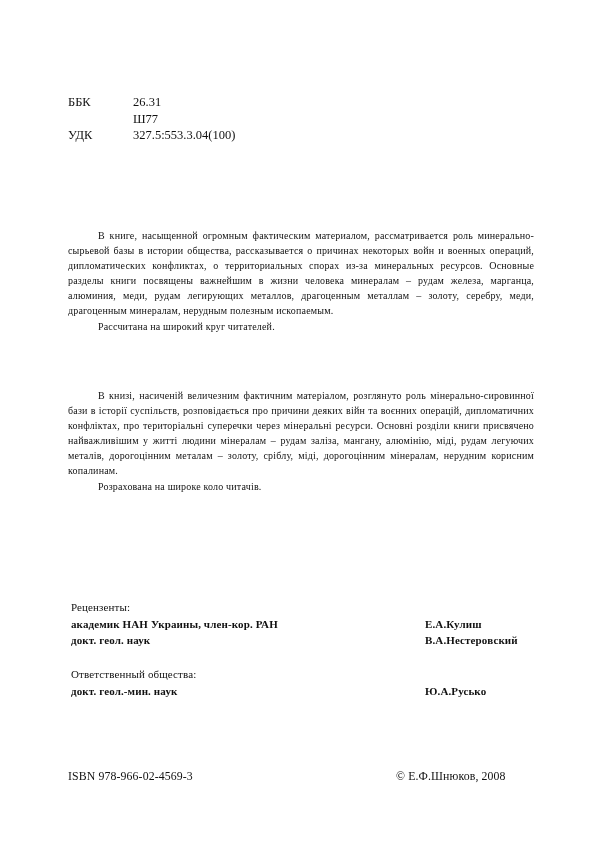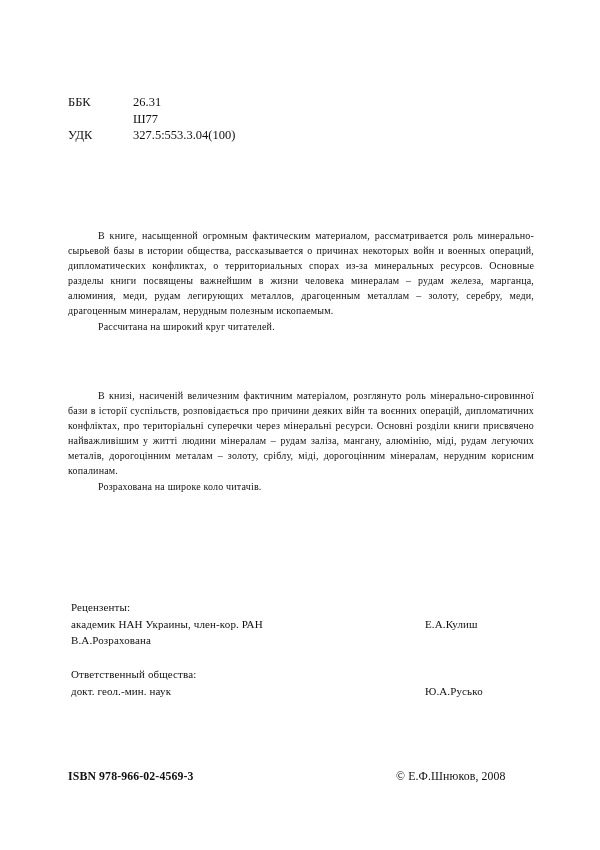--- a/index.html
+++ b/index.html
@@ -71,20 +71,21 @@
     font-size: 11px;
     line-height: 16.6px;
     letter-spacing: 0.12px;
   }
   .credits.reviewers { top: 599px; }
   .credits.editor    { top: 666px; }
 
   .credit-line {
     display: flex;
     align-items: flex-start;
+    font-weight: bold;
   }
   .credit-line .role {
     flex: 0 0 354px;
     width: 354px;
   }
   .credit-line .person {
     flex: 1 1 auto;
     white-space: nowrap;
   }
   .credit-heading {
@@ -100,21 +101,20 @@
     font-size: 11.8px;
     line-height: 16px;
     display: flex;
     align-items: baseline;
     letter-spacing: 0.12px;
   }
   .footer .isbn {
     flex: 0 0 328px;
     width: 328px;
     white-space: nowrap;
-    font-weight: bold;
   }
   .footer .copyright {
     flex: 1 1 auto;
     white-space: nowrap;
     margin-top: 34px;
   }
 </style>
 </head>
 <body>
 
@@ -145,21 +145,22 @@
     <p class="closing">Розрахована на широке коло читачів.</p>
   </div>
 
   <div class="credits reviewers">
     <span class="credit-heading">Рецензенты:</span>
     <div class="credit-line">
       <span class="role">академик НАН Украины, член-кор. РАН</span>
       <span class="person">Е.А.Кулиш</span>
     </div>
     <div class="credit-line">
-      <span class="person">В.А.Розрахована</span>
+      <span class="role">докт. геол. наук</span>
+      <span class="person">В.А.Нестеровский</span>
     </div>
   </div>
 
   <div class="credits editor">
     <span class="credit-heading">Ответственный общества:</span>
     <div class="credit-line">
       <span class="role">докт. геол.-мин. наук</span>
       <span class="person">Ю.А.Русько</span>
     </div>
   </div>

